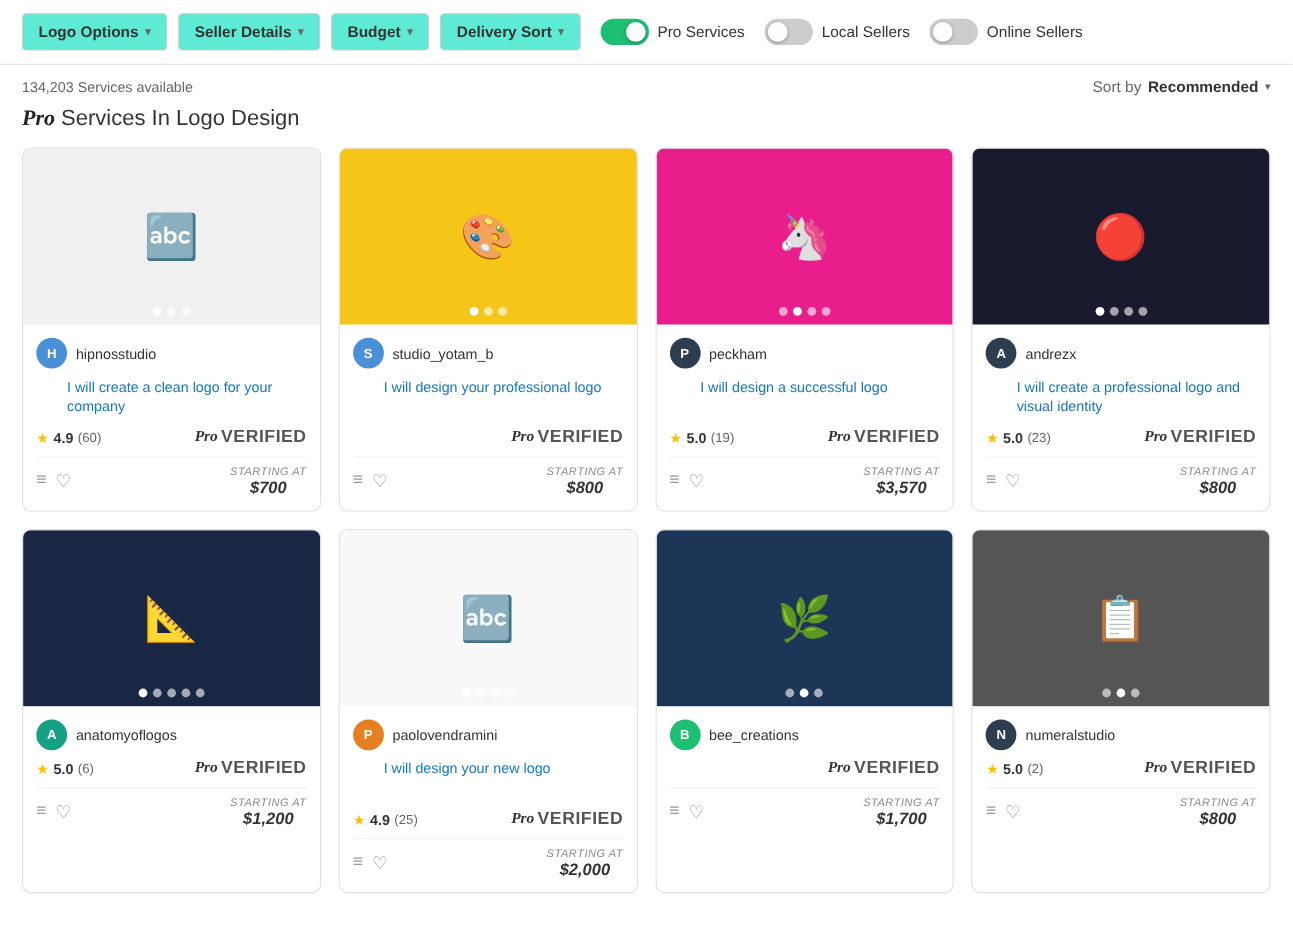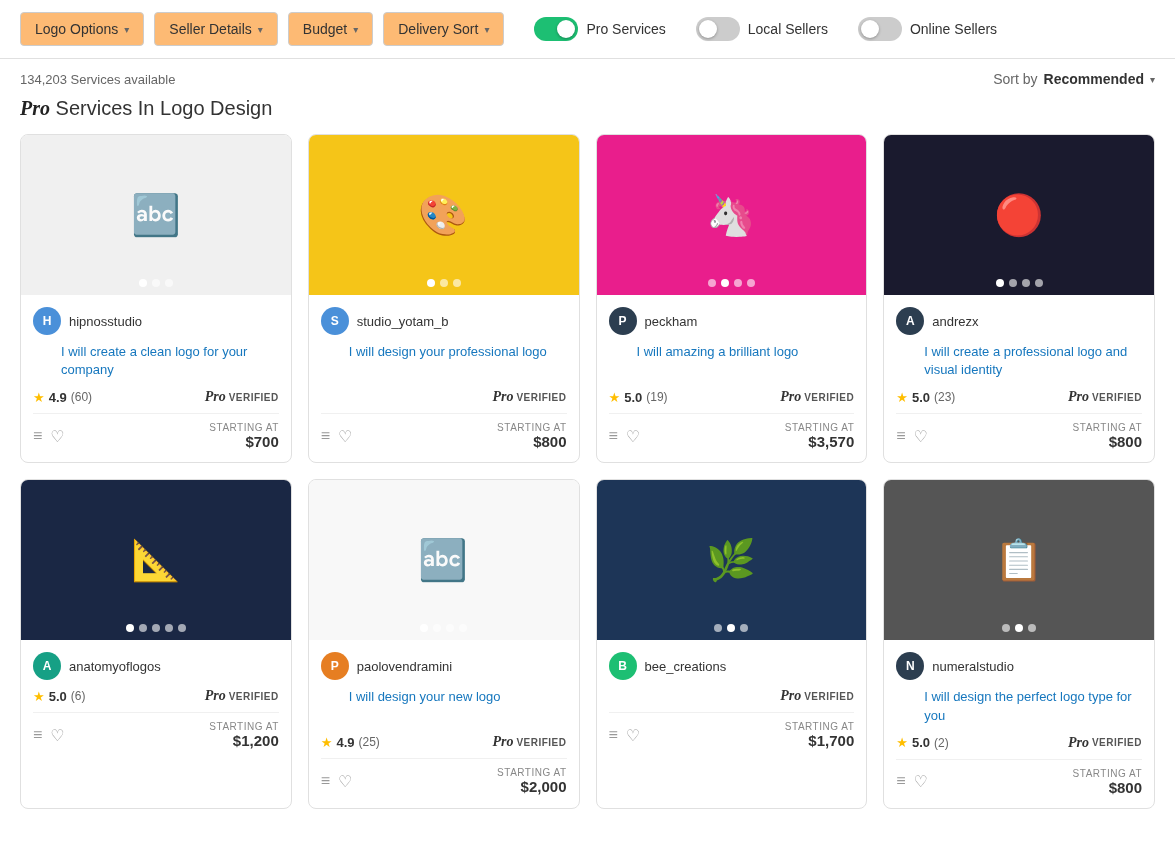--- a/index.html
+++ b/index.html
@@ -7,27 +7,28 @@
 
     
     .filter-bar {
       display: flex; align-items: center; gap: 10px;
       padding: 12px 20px; border-bottom: 1px solid #e0e0e0;
       flex-wrap: wrap;
     }
     .filter-btn {
       display: flex; align-items: center; gap: 6px;
       padding: 8px 14px; border: 1px solid #ccc; border-radius: 4px;
-      background: #fdba74; cursor: pointer; font-size: 14px; color: #333;
+      background: #5eead4; cursor: pointer; font-size: 14px; color: #333;
       white-space: nowrap;
+      font-weight: bold;
     }
     .chevron { font-size: 10px; color: #666; }
 
     .toggle-group {
-      display: flex; align-items: center; gap: 8px; margin-left: 20px;
+      display: flex; align-items: center; gap: 8px; margin-left: 8px;
     }
     .toggle-label { font-size: 14px; color: #333; }
 
     
     .toggle-switch {
       position: relative; width: 44px; height: 24px; display: inline-block; cursor: pointer;
     }
     .toggle-track {
       position: absolute; inset: 0; border-radius: 12px; transition: 0.2s;
     }
@@ -104,29 +105,29 @@
     .rating-row {
       display: flex; align-items: center; justify-content: space-between;
       margin-bottom: 8px;
     }
     .rating-left { display: flex; align-items: center; gap: 4px; }
     .star { color: #ffbe00; font-size: 13px; }
     .rating-val { font-size: 13px; font-weight: 700; color: #333; }
     .rating-count { font-size: 12px; color: #666; }
     .pro-badge { display: flex; align-items: center; gap: 3px; }
     .pro-text { font-style: italic; font-weight: 800; font-family: Georgia, serif; font-size: 14px; }
-    .verified-text { font-size: 10px; font-weight: 700; letter-spacing: 0.5px; color: #555; text-align: center; }
+    .verified-text { font-size: 16px; font-weight: 700; letter-spacing: 0.5px; color: #555; text-align: center; }
 
     .card-footer {
       display: flex; align-items: center; justify-content: space-between;
       border-top: 1px solid #f0f0f0; padding-top: 8px; margin-top: 4px;
     }
     .footer-icons { display: flex; gap: 8px; }
     .footer-icon { font-size: 16px; color: #999; cursor: pointer; }
-    .price-area { text-align: right; }
+    .price-area { text-align: center; font-style: italic; }
     .starting-at { font-size: 10px; text-transform: uppercase; color: #888; letter-spacing: 0.5px; }
     .price { font-size: 15px; font-weight: 700; color: #333; }
 
     
     .av-blue { background: #4a90d9; }
     .av-green { background: #1dbf73; }
     .av-dark { background: #2c3e50; }
     .av-orange { background: #e67e22; }
     .av-teal { background: #16a085; }
 
@@ -284,21 +285,21 @@
           <div class="dot active"></div>
           <div class="dot "></div>
           <div class="dot "></div>
         </div>
     </div>
     <div class="card-body">
       <div class="seller-row">
         <div class="avatar av-dark">P</div>
         <span class="seller-name">peckham</span>
       </div>
-      <div class="gig-title">I will amazing a brilliant logo</div>
+      <div class="gig-title">I will design a successful logo</div>
       <div class="rating-row">
         <div class="rating-left">
         <span class="star">★</span>
         <span class="rating-val">5.0</span>
         <span class="rating-count">(19)</span>
        </div>
         <div class="pro-badge">
           <span class="pro-text">Pro</span>
           <span class="verified-text">VERIFIED</span>
         </div>
@@ -472,21 +473,20 @@
           <div class="dot "></div>
           <div class="dot active"></div>
           <div class="dot "></div>
         </div>
     </div>
     <div class="card-body">
       <div class="seller-row">
         <div class="avatar av-dark">N</div>
         <span class="seller-name">numeralstudio</span>
       </div>
-      <div class="gig-title">I will design the perfect logo type for you</div>
       <div class="rating-row">
         <div class="rating-left">
         <span class="star">★</span>
         <span class="rating-val">5.0</span>
         <span class="rating-count">(2)</span>
        </div>
         <div class="pro-badge">
           <span class="pro-text">Pro</span>
           <span class="verified-text">VERIFIED</span>
         </div>

